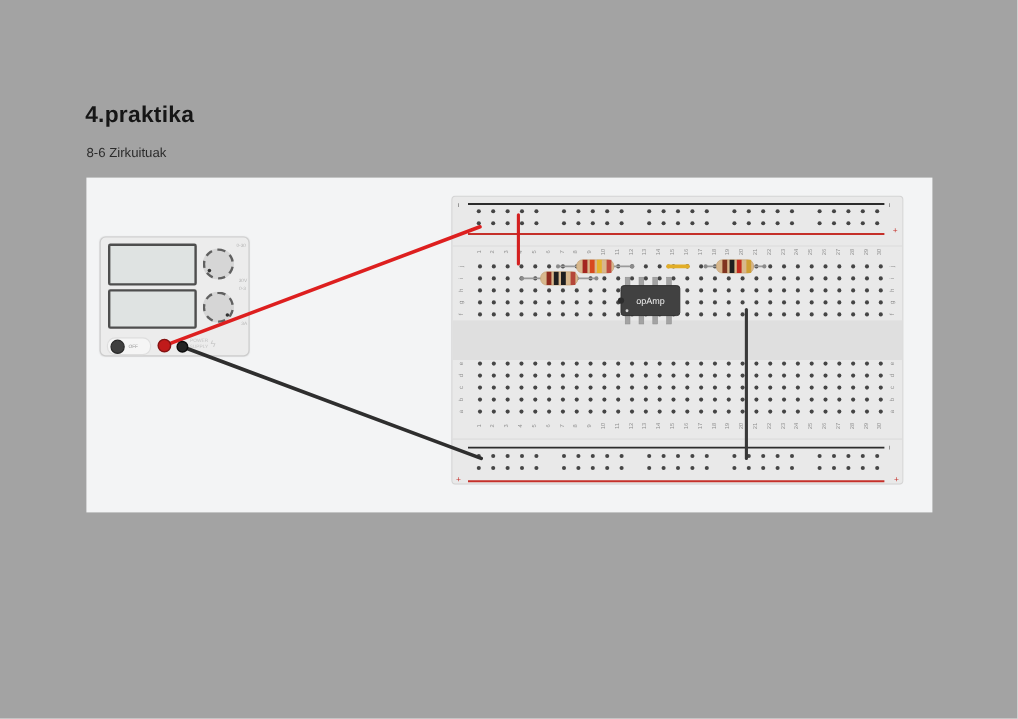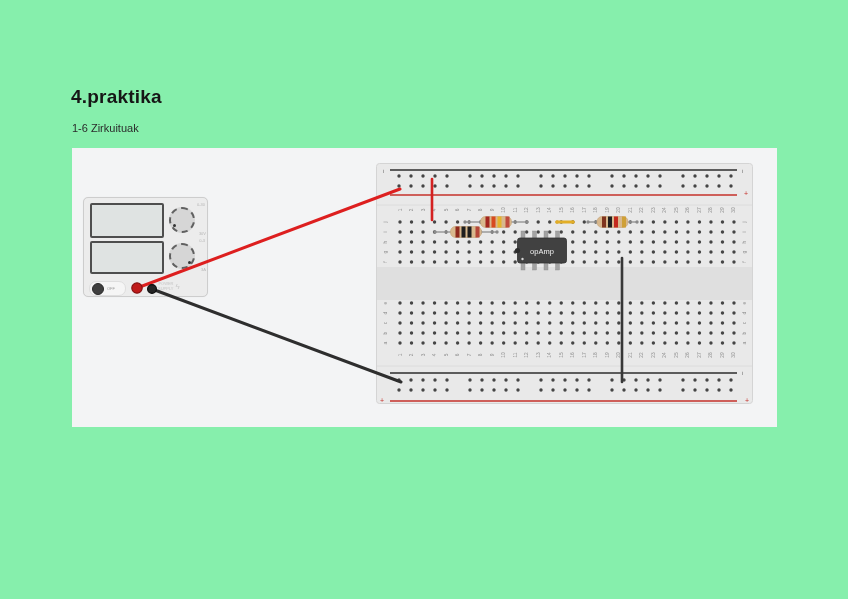--- a/index.html
+++ b/index.html
@@ -1,16 +1,16 @@
 <!DOCTYPE html>
 <html><head>
 <meta charset="utf-8">
 <style>
   html,body{margin:0;padding:0;background:#ffffff;}
-  .page{position:relative;width:848px;height:599px;background:#86efac;overflow:hidden;
+  .page{position:relative;width:848px;height:599px;background:#a3a3a3;overflow:hidden;
         font-family:"Liberation Sans",sans-serif;}
   .title{position:absolute;left:71px;top:86px;margin:0;font-size:19px;font-weight:700;color:#161616;letter-spacing:0.2px;}
   .subtitle{position:absolute;left:72px;top:122px;font-size:11px;color:#2b2b2b;}
   .panel{position:absolute;left:72px;top:148px;width:705px;height:279px;background:#f3f4f5;}
 
   
   .psu{position:absolute;left:11px;top:49px;width:123px;height:98px;background:#ececec;
        border:1px solid #cdcdcd;border-radius:5px;box-shadow:0 0 1px rgba(0,0,0,.08);}
   .screen{position:absolute;border:2px solid #4e4e4e;background:#dfe3e2;border-radius:2px;}
   .s1{left:6px;top:5px;width:70px;height:31px;}
@@ -34,21 +34,21 @@
   
   .bbsvg{position:absolute;left:304px;top:15px;}
   .overlay{position:absolute;left:0;top:0;pointer-events:none;}
   svg text{font-family:"Liberation Sans",sans-serif;}
 </style>
 </head>
 <body>
 
 <div class="page">
   <h1 class="title">4.praktika</h1>
-  <div class="subtitle">1-6 Zirkuituak</div>
+  <div class="subtitle">8-6 Zirkuituak</div>
 
   <div class="panel">
 
     <div class="psu">
       <div class="screen s1"></div>
       <div class="screen s2"></div>
 
       <div class="knob k1">
         <span class="ind"></span>
       </div>

